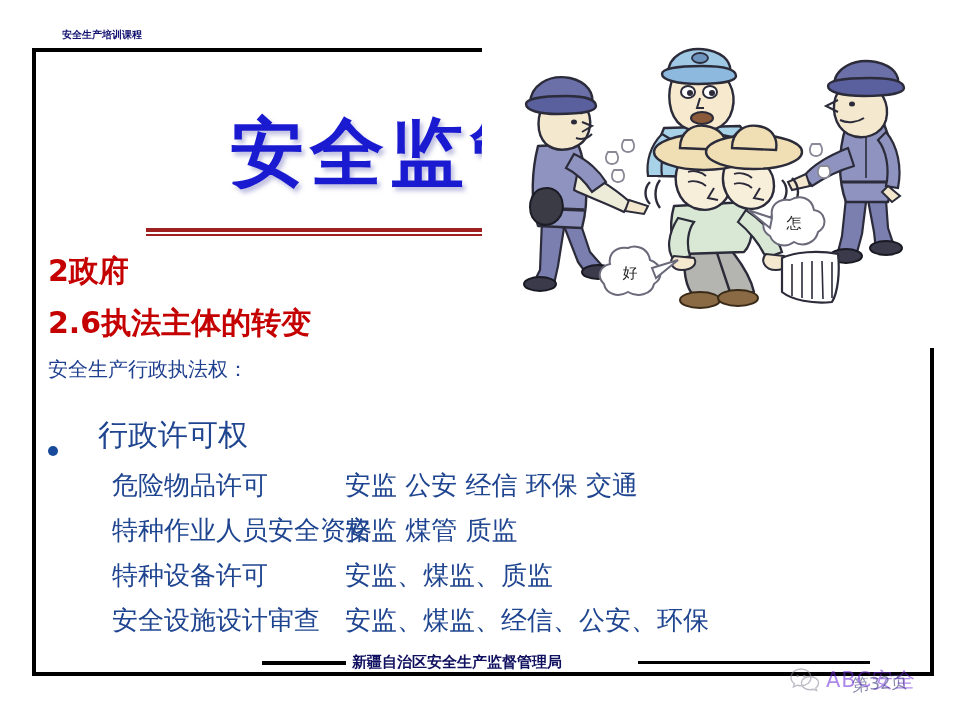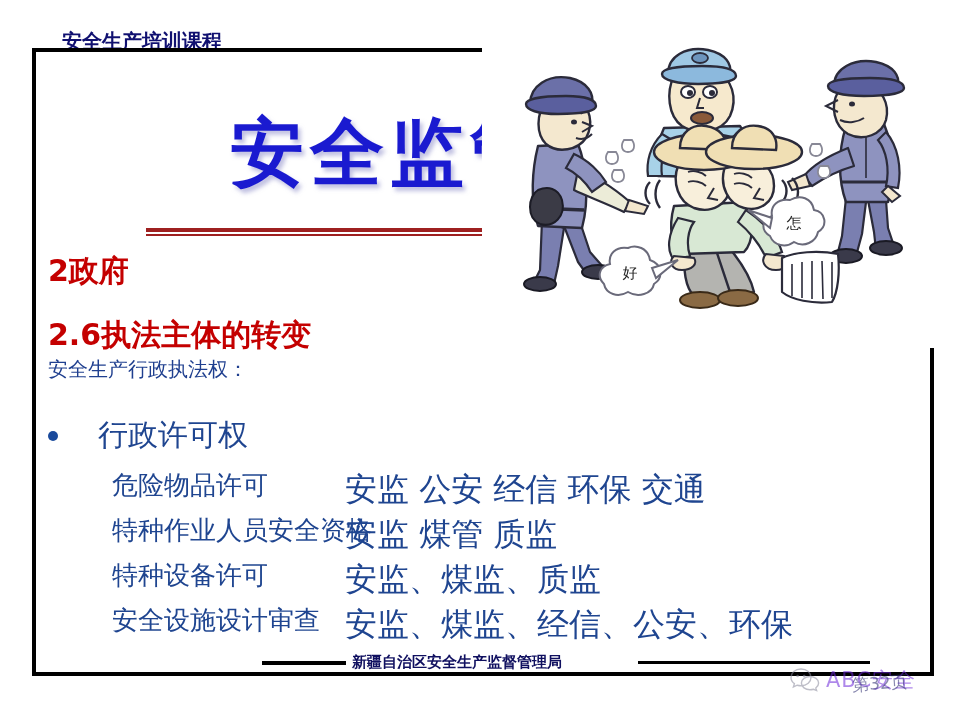--- a/index.html
+++ b/index.html
@@ -15,21 +15,21 @@
     position:absolute;
     left:0; top:0;
     width:960px; height:720px;
     background:#ffffff;
   }
 
   
   .header-title {
     position:absolute;
     left:62px; top:28px;
-    font-size:20px;
+    font-size:10px;
     font-weight:bold;
     color:#101070;
     letter-spacing:0px;
     font-family:"DejaVu Sans","Liberation Sans",sans-serif;
     white-space:nowrap;
   }
 
   
   .frame-left {
     position:absolute;
@@ -100,36 +100,36 @@
   
   .line-red {
     position:absolute;
     font-size:30px;
     font-weight:bold;
     color:#c40000;
     white-space:nowrap;
     font-family:"DejaVu Sans","Liberation Sans",sans-serif;
   }
   .l-red1 { left:48px; top:251px;text-align:right; }
-  .l-red2 { left:48px; top:303px;margin-top:12px; }
+  .l-red2 { left:48px; top:303px; }
 
   .line-blue-head {
     position:absolute;
     left:48px; top:356px;
     font-size:20px;
     color:#1f3f8f;
     white-space:nowrap;
     font-family:"DejaVu Serif","Liberation Serif",serif;
   }
 
   .bullet-row {
     position:absolute;
     left:48px; top:415px;
     display:flex;
-    align-items:center;
+    align-items:flex-end;
     gap:40px;
     white-space:nowrap;
   }
   .bullet-dot {
     width:10px; height:10px;
     border-radius:50%;
     background:#1a4a9c;
     display:inline-block;
     flex:0 0 auto;
   }
@@ -152,21 +152,21 @@
     white-space:nowrap;
   }
   .item-name {
     width:233px;
     flex:0 0 233px;
     font-size:26px;
     color:#1f4590;
     font-family:"DejaVu Serif","Liberation Serif",serif;
   }
   .item-depts {
-    font-size:32px;
+    font-size:26px;
     color:#1f4590;
     font-family:"DejaVu Serif","Liberation Serif",serif;
   }
 
   
   .footer-line-left {
     position:absolute;
     left:262px; top:661px;
     width:84px; height:4px;
     background:#000000;

